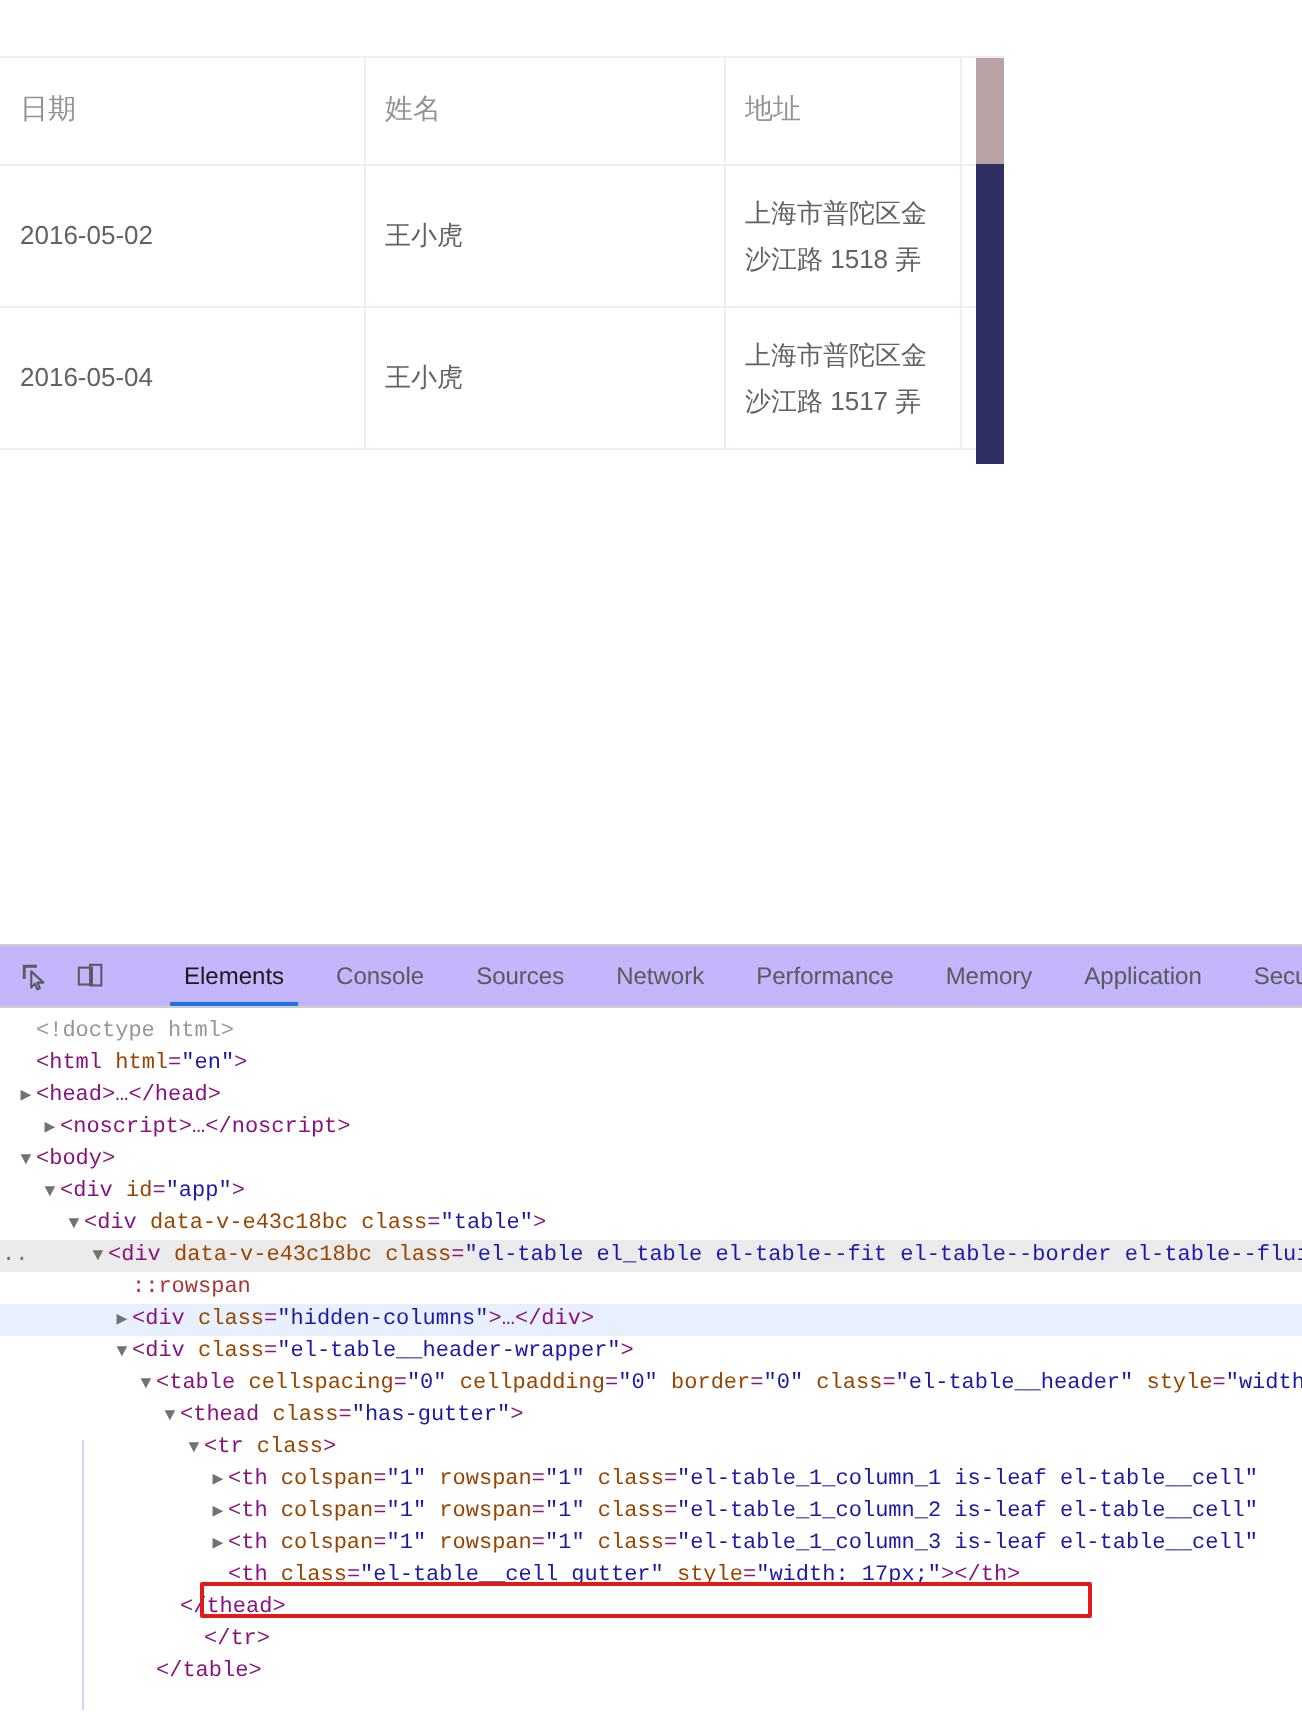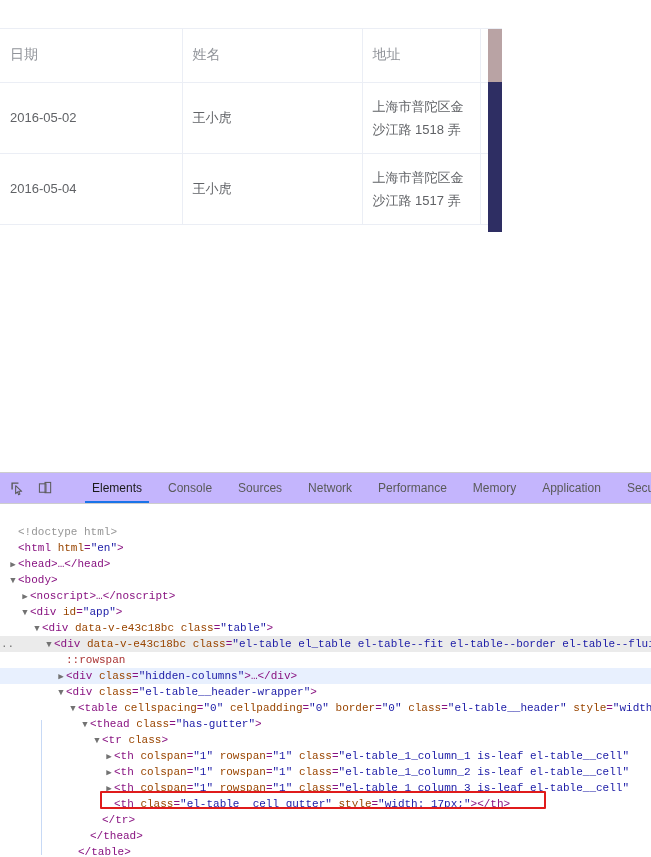--- a/index.html
+++ b/index.html
@@ -321,38 +321,38 @@
       <div class="dt-tab">Network</div>
       <div class="dt-tab">Performance</div>
       <div class="dt-tab">Memory</div>
       <div class="dt-tab">Application</div>
       <div class="dt-tab">Security</div>
     </div>
   </div>
 
   <div class="dom-tree" id="dom-tree">
     <div class="indent-guide"></div>
-  <div class="dom-line" style="padding-left: 8px; margin-top: 16px;"><span class="tw none"></span><span class="txt"><span class="doctype">&lt;!doctype html&gt;</span></span></div>
+  <div class="dom-line" style="padding-left: 8px;"><span class="tw none"></span><span class="txt"><span class="doctype">&lt;!doctype html&gt;</span></span></div>
       <div class="dom-line" style="padding-left: 8px;"><span class="tw none"></span><span class="txt"><span class="tag">&lt;html</span> <span class="attr">html</span><span class="tag">=</span><span class="val">"en"</span><span class="tag">&gt;</span></span></div>
       <div class="dom-line" style="padding-left: 8px;"><span class="tw closed"></span><span class="txt"><span class="tag">&lt;head</span><span class="tag">&gt;</span><span class="ellip">…</span><span class="tag">&lt;/head</span><span class="tag">&gt;</span></span></div>
+      <div class="dom-line" style="padding-left: 20px;"><span class="tw closed"></span><span class="txt"><span class="tag">&lt;noscript</span><span class="tag">&gt;</span><span class="ellip">…</span><span class="tag">&lt;/noscript</span><span class="tag">&gt;</span></span></div>
       <div class="dom-line" style="padding-left: 8px;"><span class="tw open"></span><span class="txt"><span class="tag">&lt;body</span><span class="tag">&gt;</span></span></div>
-      <div class="dom-line" style="padding-left: 20px;"><span class="tw closed"></span><span class="txt"><span class="tag">&lt;noscript</span><span class="tag">&gt;</span><span class="ellip">…</span><span class="tag">&lt;/noscript</span><span class="tag">&gt;</span></span></div>
       <div class="dom-line" style="padding-left: 20px;"><span class="tw open"></span><span class="txt"><span class="tag">&lt;div</span> <span class="attr">id</span><span class="tag">=</span><span class="val">"app"</span><span class="tag">&gt;</span></span></div>
       <div class="dom-line" style="padding-left: 32px;"><span class="tw open"></span><span class="txt"><span class="tag">&lt;div</span> <span class="attr">data-v-e43c18bc</span> <span class="attr">class</span><span class="tag">=</span><span class="val">"table"</span><span class="tag">&gt;</span></span></div>
       <div class="dom-line sel-gray" style="padding-left: 44px;"><span class="tw open"></span><span class="txt"><span class="tag">&lt;div</span> <span class="attr">data-v-e43c18bc</span> <span class="attr">class</span><span class="tag">=</span><span class="val">"el-table el_table el-table--fit el-table--border el-table--flui</span></span><span class="dots-marker">..</span></div>
       <div class="dom-line" style="padding-left: 56px;"><span class="tw none"></span><span class="txt"><span class="pseudo">::rowspan</span></span></div>
       <div class="dom-line sel-blue" style="padding-left: 56px;"><span class="tw closed"></span><span class="txt"><span class="tag">&lt;div</span> <span class="attr">class</span><span class="tag">=</span><span class="val">"hidden-columns"</span><span class="tag">&gt;</span><span class="ellip">…</span><span class="tag">&lt;/div</span><span class="tag">&gt;</span></span></div>
       <div class="dom-line" style="padding-left: 56px;"><span class="tw open"></span><span class="txt"><span class="tag">&lt;div</span> <span class="attr">class</span><span class="tag">=</span><span class="val">"el-table__header-wrapper"</span><span class="tag">&gt;</span></span></div>
       <div class="dom-line" style="padding-left: 68px;"><span class="tw open"></span><span class="txt"><span class="tag">&lt;table</span> <span class="attr">cellspacing</span><span class="tag">=</span><span class="val">"0"</span> <span class="attr">cellpadding</span><span class="tag">=</span><span class="val">"0"</span> <span class="attr">border</span><span class="tag">=</span><span class="val">"0"</span> <span class="attr">class</span><span class="tag">=</span><span class="val">"el-table__header"</span> <span class="attr">style</span><span class="tag">=</span><span class="val">"width</span></span></div>
       <div class="dom-line" style="padding-left: 80px;"><span class="tw open"></span><span class="txt"><span class="tag">&lt;thead</span> <span class="attr">class</span><span class="tag">=</span><span class="val">"has-gutter"</span><span class="tag">&gt;</span></span></div>
       <div class="dom-line" style="padding-left: 92px;"><span class="tw open"></span><span class="txt"><span class="tag">&lt;tr</span> <span class="attr">class</span><span class="tag">&gt;</span></span></div>
       <div class="dom-line" style="padding-left: 104px;"><span class="tw closed"></span><span class="txt"><span class="tag">&lt;th</span> <span class="attr">colspan</span><span class="tag">=</span><span class="val">"1"</span> <span class="attr">rowspan</span><span class="tag">=</span><span class="val">"1"</span> <span class="attr">class</span><span class="tag">=</span><span class="val">"el-table_1_column_1    is-leaf el-table__cell"</span></span></div>
       <div class="dom-line" style="padding-left: 104px;"><span class="tw closed"></span><span class="txt"><span class="tag">&lt;th</span> <span class="attr">colspan</span><span class="tag">=</span><span class="val">"1"</span> <span class="attr">rowspan</span><span class="tag">=</span><span class="val">"1"</span> <span class="attr">class</span><span class="tag">=</span><span class="val">"el-table_1_column_2    is-leaf el-table__cell"</span></span></div>
       <div class="dom-line" style="padding-left: 104px;"><span class="tw closed"></span><span class="txt"><span class="tag">&lt;th</span> <span class="attr">colspan</span><span class="tag">=</span><span class="val">"1"</span> <span class="attr">rowspan</span><span class="tag">=</span><span class="val">"1"</span> <span class="attr">class</span><span class="tag">=</span><span class="val">"el-table_1_column_3    is-leaf el-table__cell"</span></span></div>
       <div class="dom-line" style="padding-left: 104px;"><span class="tw none"></span><span class="txt"><span class="tag">&lt;th</span> <span class="attr">class</span><span class="tag">=</span><span class="val">"el-table__cell gutter"</span> <span class="attr">style</span><span class="tag">=</span><span class="val">"width: 17px;"</span><span class="tag">&gt;</span><span class="tag">&lt;/th</span><span class="tag">&gt;</span></span></div>
+      <div class="dom-line" style="padding-left: 80px;"><span class="tw none"></span><span class="txt"><span class="tag">&lt;/thead</span><span class="tag">&gt;</span></span></div>
       <div class="dom-line" style="padding-left: 92px;"><span class="tw none"></span><span class="txt"><span class="tag">&lt;/tr</span><span class="tag">&gt;</span></span></div>
-      <div class="dom-line" style="padding-left: 80px;"><span class="tw none"></span><span class="txt"><span class="tag">&lt;/thead</span><span class="tag">&gt;</span></span></div>
       <div class="dom-line" style="padding-left: 68px;"><span class="tw none"></span><span class="txt"><span class="tag">&lt;/table</span><span class="tag">&gt;</span></span></div>
     </div>
 
 </div>
 
 <div class="annot-box"></div>
 
 </body></html>

